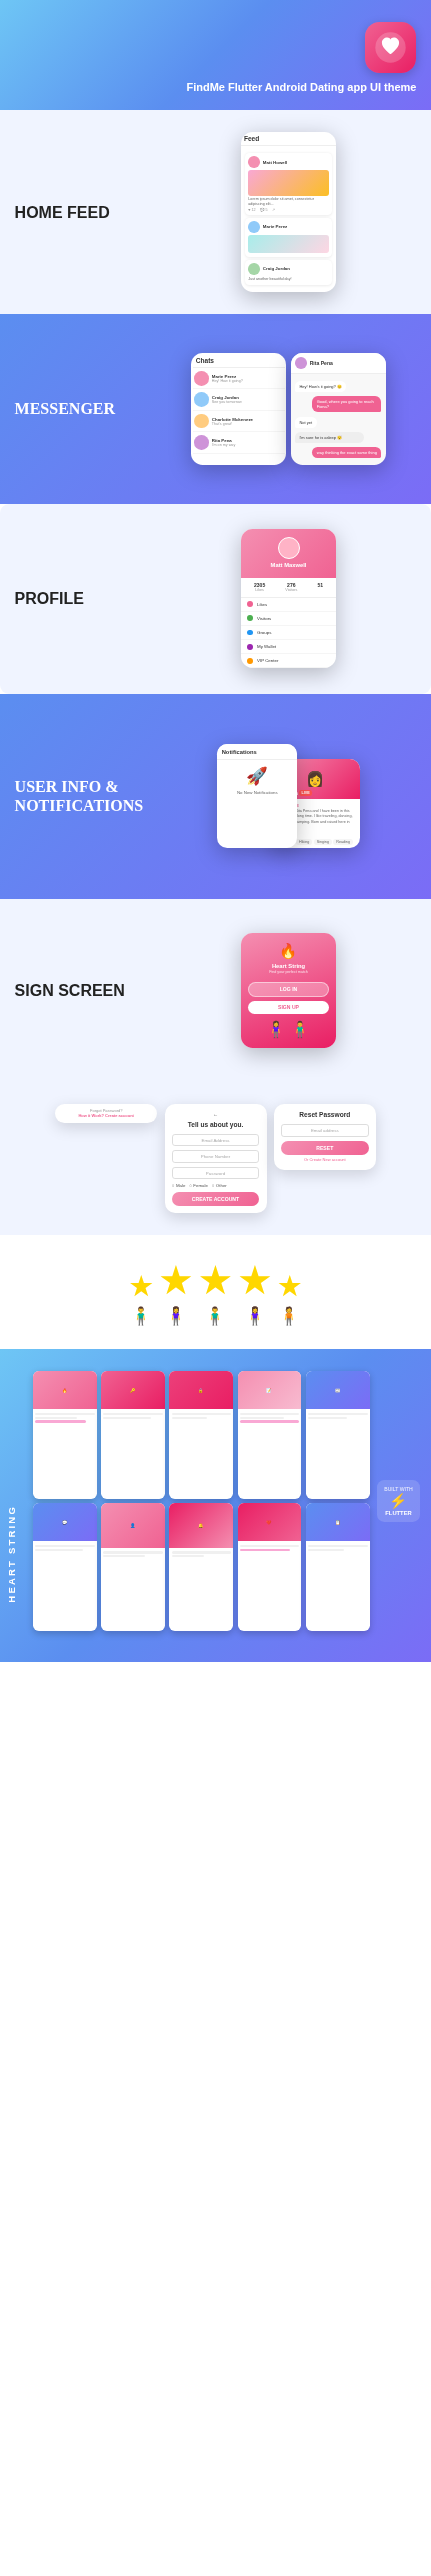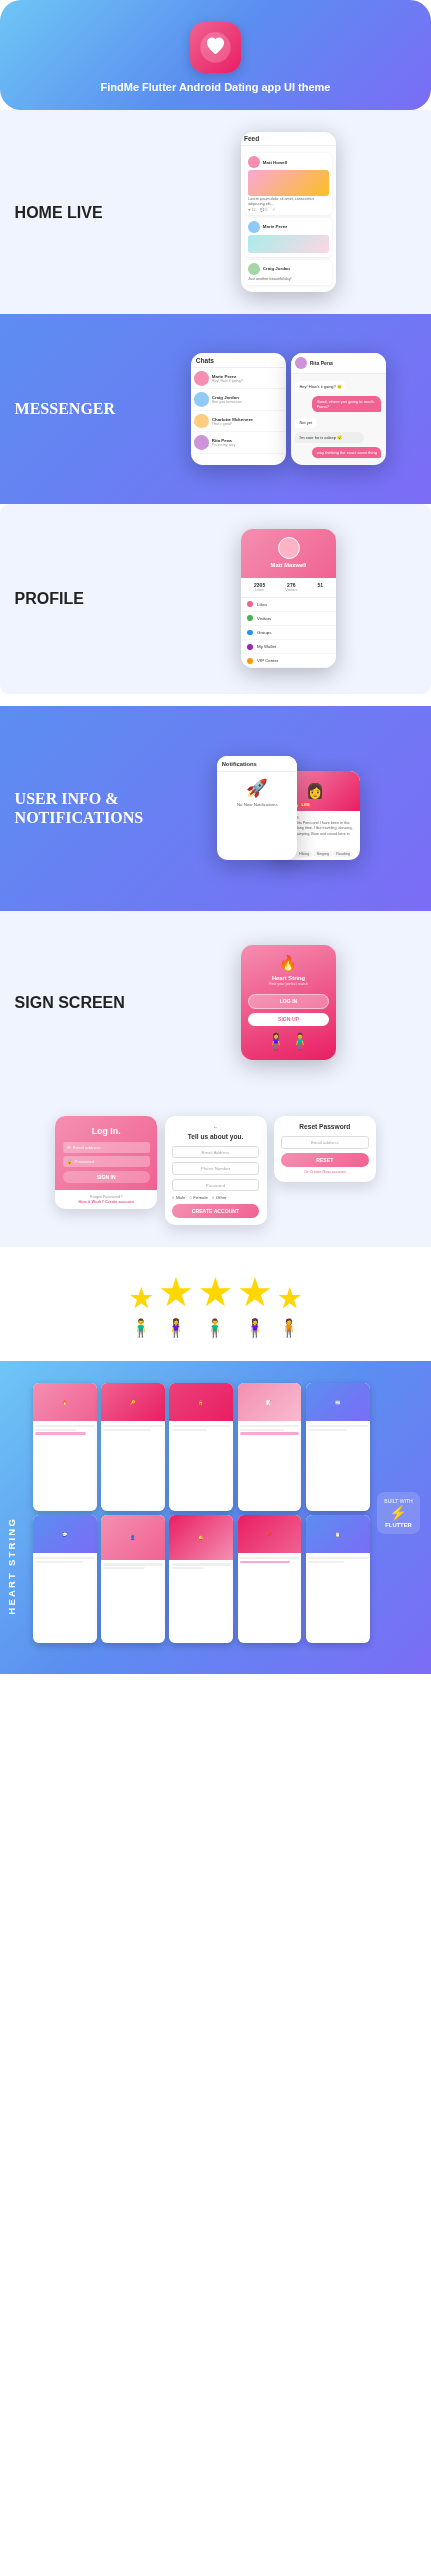--- a/index.html
+++ b/index.html
@@ -6,23 +6,22 @@
     body {
       width: 431px;
       font-family: 'Segoe UI', Arial, sans-serif;
       background: #fff;
       overflow-x: hidden;
     }
 
     
     .header {
       background: linear-gradient(135deg, #6ec6f5 0%, #5b8ef0 50%, #7b6cf6 100%);
-      text-align: center;
+      text-align: right;
       padding: 22px 14.6px 14.6px;
-      border-radius: 21px;
     }
     .logo-icon {
       width: 51px; height: 51px;
       background: linear-gradient(135deg, #f06292, #e91e63);
       border-radius: 14.6px;
       display: inline-flex; align-items: center; justify-content: center;
       margin-bottom: 7.3px;
       box-shadow: 0 2.9px 11px rgba(0,0,0,0.2);
     }
     .logo-icon svg { width: 33px; height: 33px; }
@@ -594,21 +593,21 @@
     <svg viewBox="0 0 50 50" fill="none">
       <circle cx="25" cy="25" r="23" fill="white" opacity="0.2"></circle>
       <path d="M25 35 C25 35 12 26 12 18 C12 13 16 10 20 10 C22.5 10 24.5 11.5 25 13 C25.5 11.5 27.5 10 30 10 C34 10 38 13 38 18 C38 26 25 35 25 35Z" fill="white"></path>
     </svg>
   </div>
   <div class="header-title">FindMe Flutter Android Dating app UI theme</div>
 </div>
 
 <div class="section" style="background:#f0f4ff; min-height:183px;">
   <div class="section-left">
-    <div class="section-label">HOME LIVE</div>
+    <div class="section-label">HOME FEED</div>
   </div>
   <div class="section-right">
     <div class="phone">
       <div class="feed-header">Feed</div>
       <div class="phone-screen">
         <div class="feed-card">
           <div class="feed-card-header">
             <div class="feed-avatar" style="background:#f48fb1;"></div>
             <div class="feed-name">Matt Howell</div>
           </div>
@@ -740,21 +739,21 @@
         <span>My Wallet</span>
       </div>
       <div class="profile-menu-item">
         <div class="menu-dot" style="background:#ff9800;"></div>
         <span>VIP Center</span>
       </div>
     </div>
   </div>
 </div>
 
-<div class="section bg-blue" style="min-height:205px;margin-top:12px;">
+<div class="section bg-blue" style="min-height:205px;">
   <div class="section-left">
     <div class="section-label">USER INFO &amp;<br>NOTIFICATIONS</div>
   </div>
   <div class="section-right" style="position:relative;">
 
     <div class="notif-screen" style="margin-right:-11px; z-index:1; position:relative;">
       <div class="notif-header">Notifications</div>
       <div class="notif-body">
         <div class="notif-icon">🚀</div>
         <div class="notif-text">No New Notifications</div>
@@ -800,32 +799,20 @@
         <span>🧍‍♂️</span>
       </div>
     </div>
   </div>
 </div>
 
 <div class="auth-section">
   <div class="auth-screens-row">
 
     <div class="auth-phone">
-      <div class="auth-login-top">
-        <div class="auth-login-title">Log In.</div>
-        <div class="auth-input">
-          <span>✉</span>
-          <span class="auth-input-label">Email address</span>
-        </div>
-        <div class="auth-input">
-          <span>🔒</span>
-          <span class="auth-input-label">Password</span>
-        </div>
-        <div class="auth-signin-btn">SIGN IN</div>
-      </div>
       <div class="auth-login-bottom">
         <div class="auth-forgot">Forgot Password?</div>
         <div class="auth-create">How it Work? Create account</div>
       </div>
     </div>
 
     <div class="auth-phone">
       <div class="about-screen">
         <div class="back-arrow">←</div>
         <div class="about-screen-title">Tell us about you.</div>

